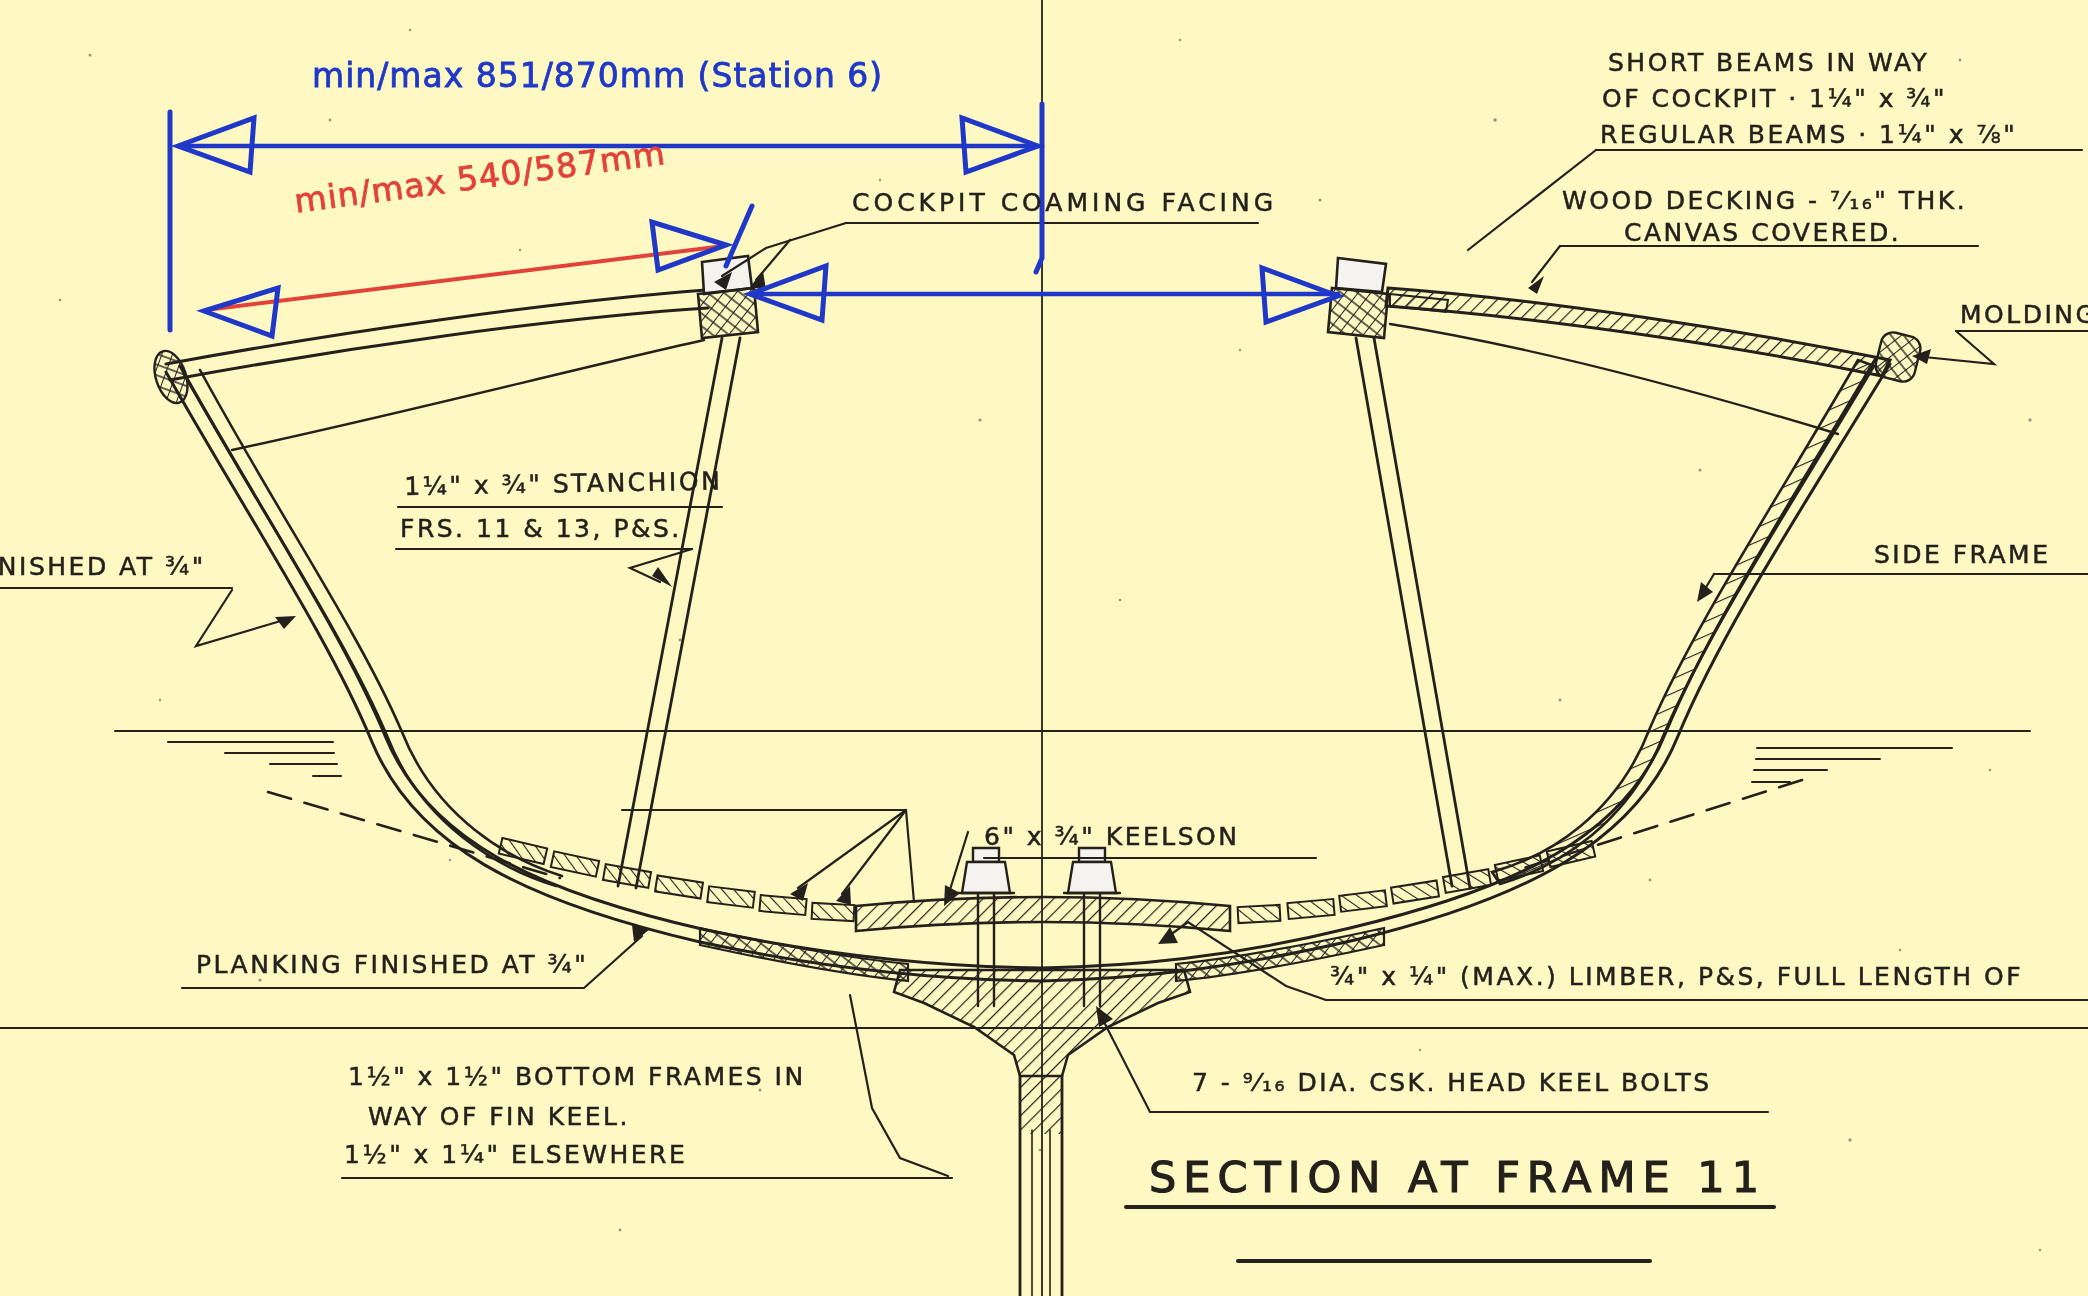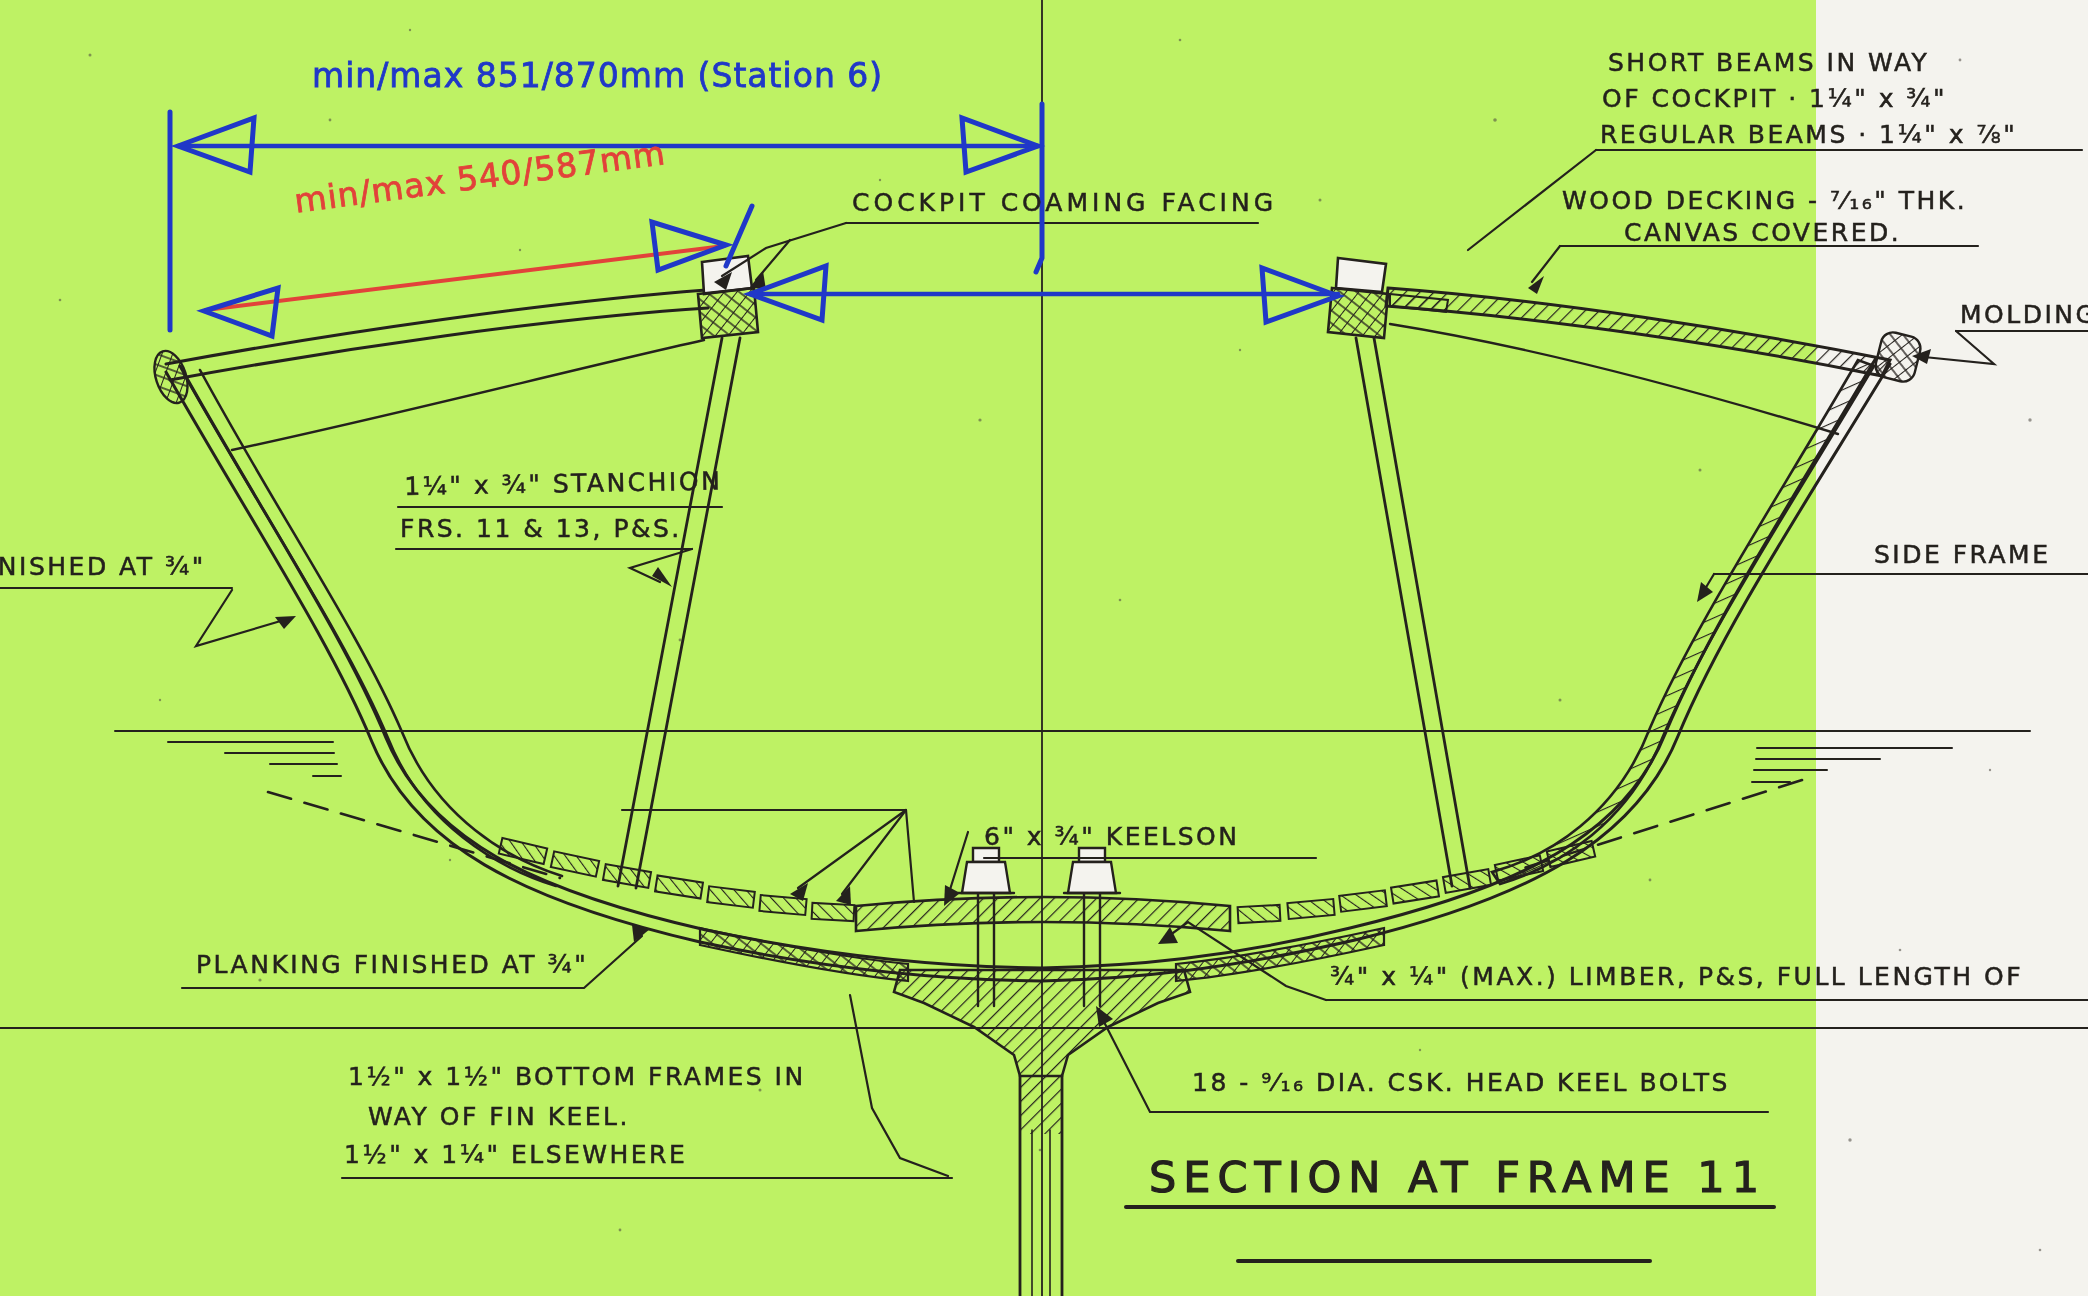--- a/index.html
+++ b/index.html
@@ -1,18 +1,18 @@
 <!DOCTYPE html>
 <html><head>
 <meta charset="utf-8">
 <style>
   html,body{margin:0;padding:0;}
   body{width:2088px;height:1296px;overflow:hidden;background:#f4f3ee;
        font-family:"DejaVu Sans",sans-serif;}
-  .canvas{position:relative;width:1816px;height:1296px;background:#bef264;}
+  .canvas{position:relative;width:2088px;height:1296px;background:#fef9c3;}
   svg.draw{position:absolute;left:0;top:0;}
   .lbl{position:absolute;color:#24211d;font-size:25px;letter-spacing:2.5px;
        white-space:nowrap;-webkit-text-stroke:0.5px #24211d;transform-origin:left top;}
   .lbl.big{font-size:43px;letter-spacing:7px;-webkit-text-stroke:1.2px #24211d;}
   .lbl.blue{color:#2038c8;-webkit-text-stroke:0.8px #2038c8;font-size:33px;letter-spacing:1px;}
   .lbl.red{color:#e2423a;-webkit-text-stroke:0.8px #e2423a;font-size:33px;letter-spacing:1px;}
 </style>
 </head>
 <body>
 
@@ -298,17 +298,17 @@
 <div class="lbl" style="left:984px;top:822px;">6" x ¾" KEELSON</div>
 
 <div class="lbl" style="left:196px;top:950px;">PLANKING FINISHED AT ¾"</div>
 
 <div class="lbl" style="left:1330px;top:962px;">¾" x ¼" (MAX.) LIMBER, P&amp;S, FULL LENGTH OF</div>
 
 <div class="lbl" style="left:348px;top:1062px;">1½" x 1½" BOTTOM FRAMES IN</div>
 <div class="lbl" style="left:368px;top:1102px;">WAY OF FIN KEEL.</div>
 <div class="lbl" style="left:344px;top:1140px;">1½" x 1¼" ELSEWHERE</div>
 
-<div class="lbl" style="left:1192px;top:1068px;">18 - ⁹⁄₁₆ DIA. CSK. HEAD KEEL BOLTS</div>
+<div class="lbl" style="left:1192px;top:1068px;">7 - ⁹⁄₁₆ DIA. CSK. HEAD KEEL BOLTS</div>
 
 <div class="lbl big" style="left:1132px;top:1152px;margin-left:17px;">SECTION AT FRAME 11</div>
 
 </div>
 
 </body></html>

